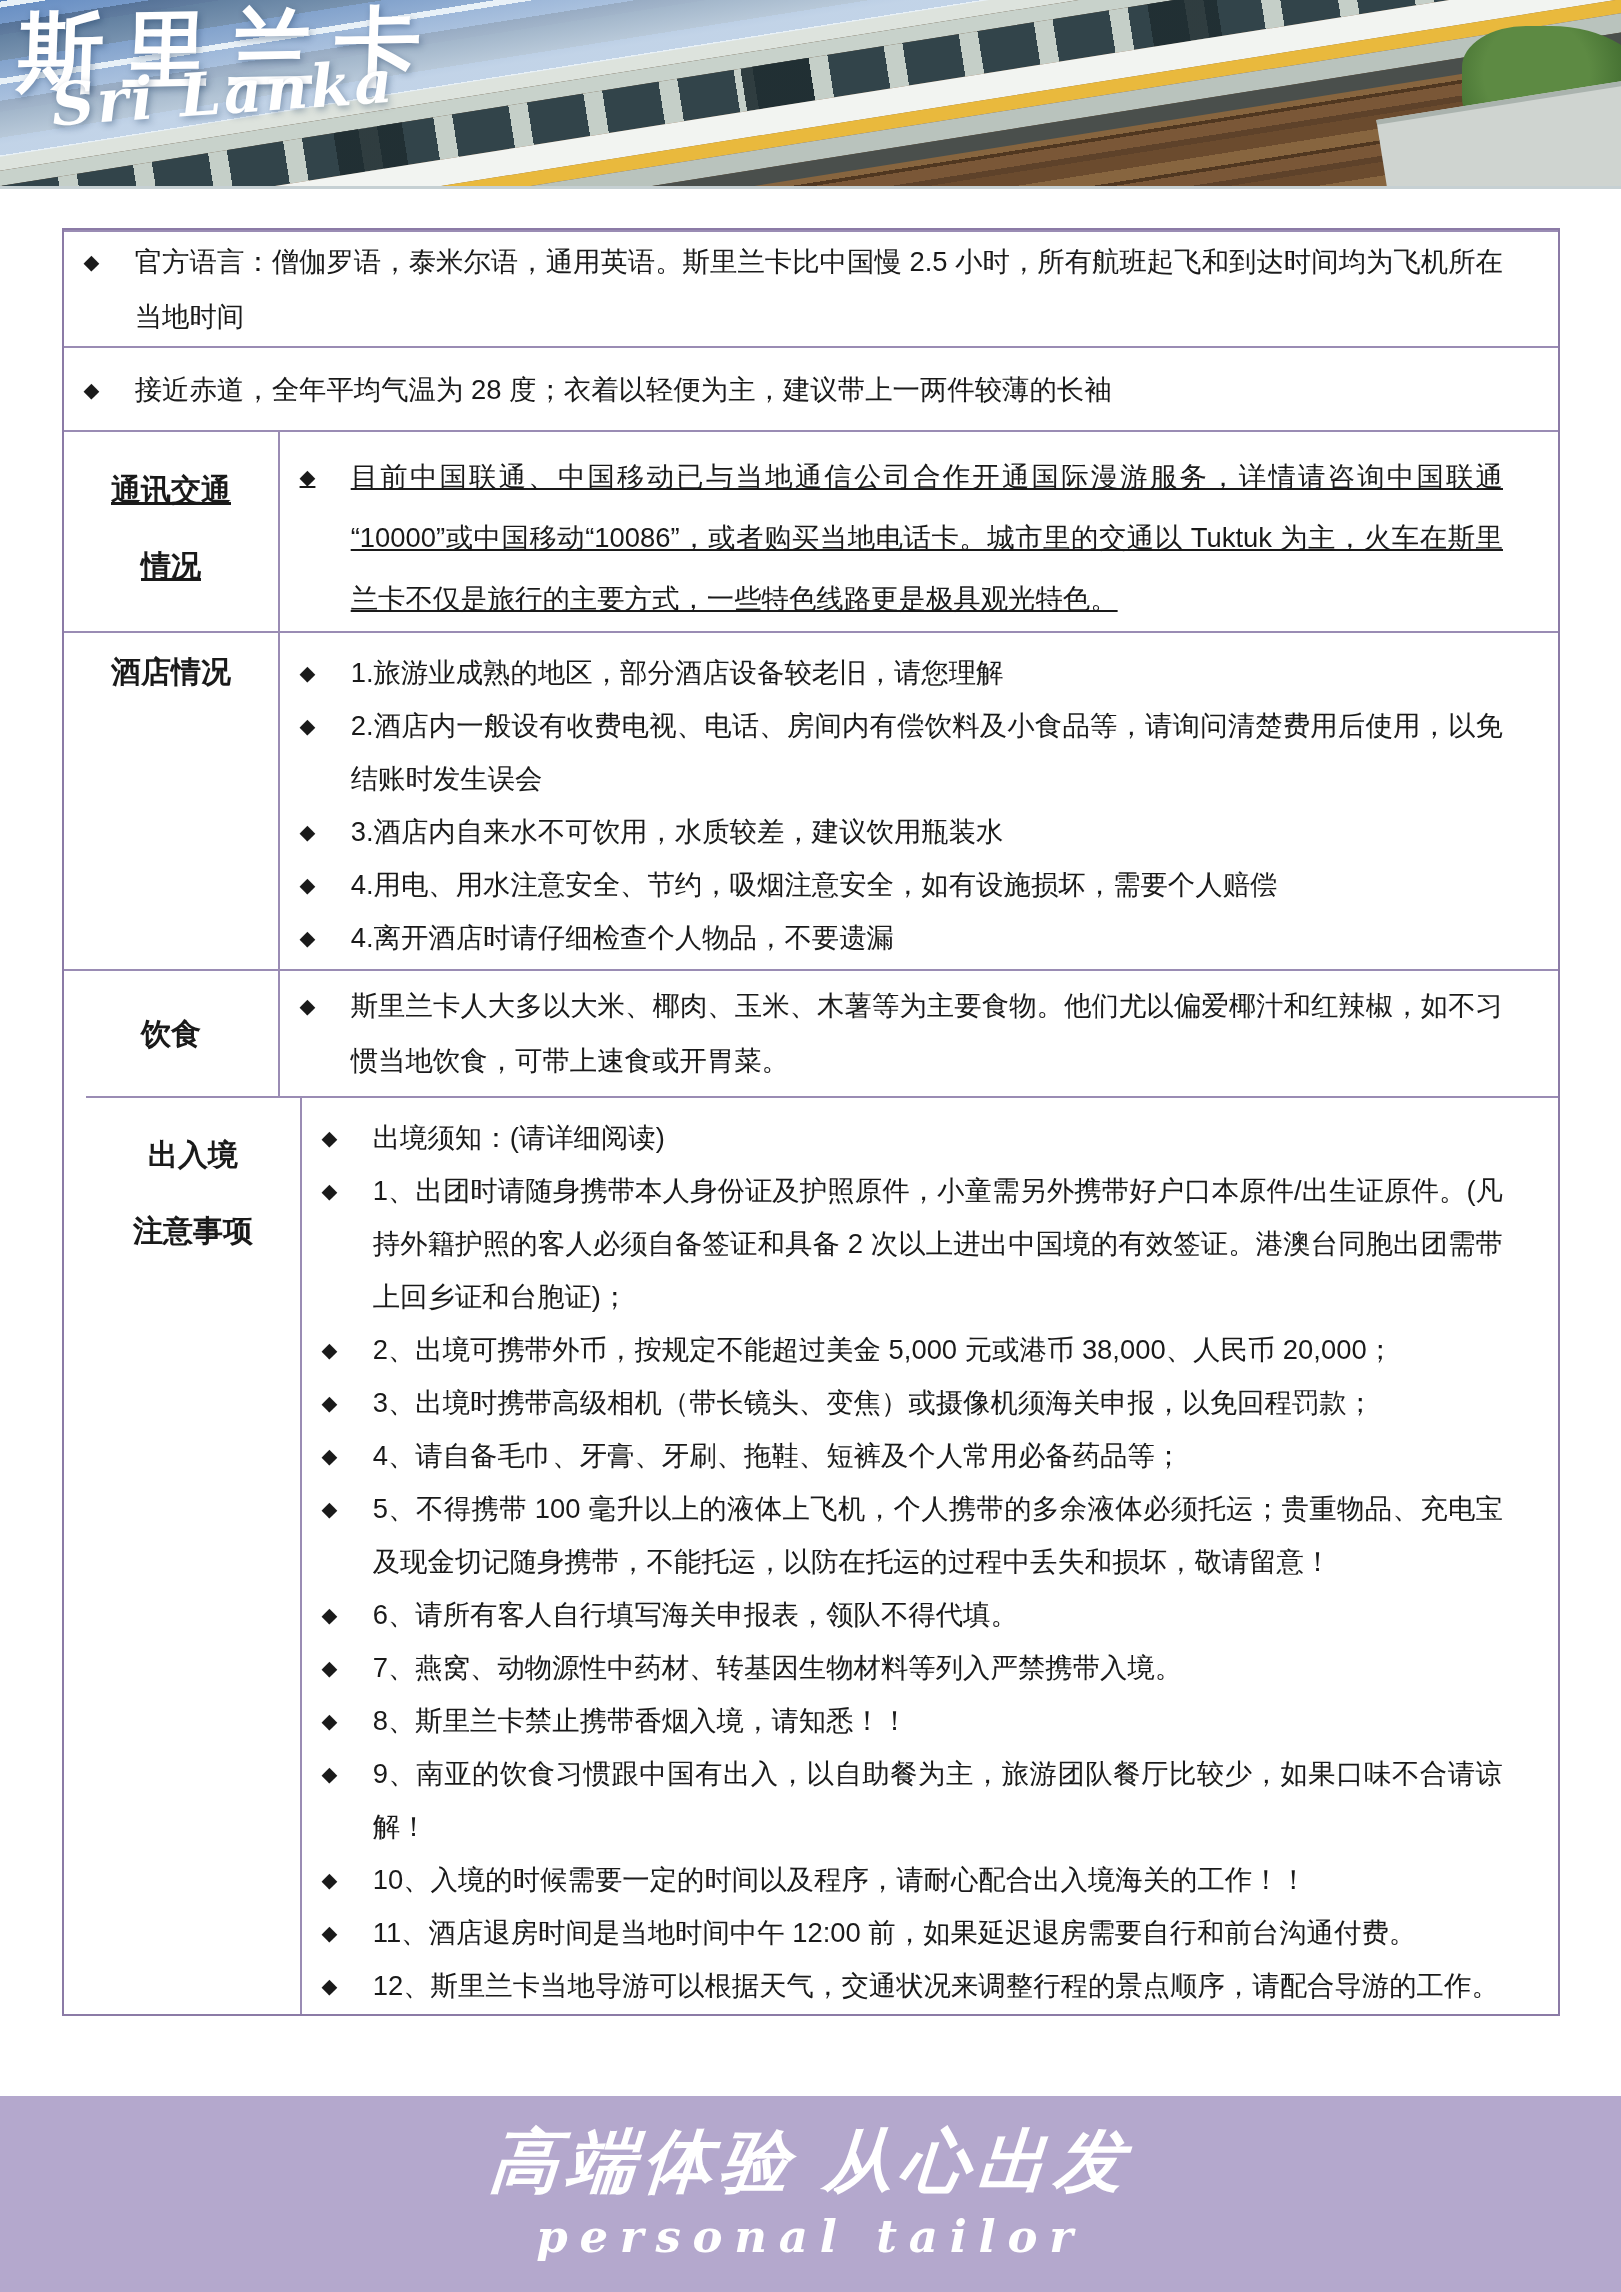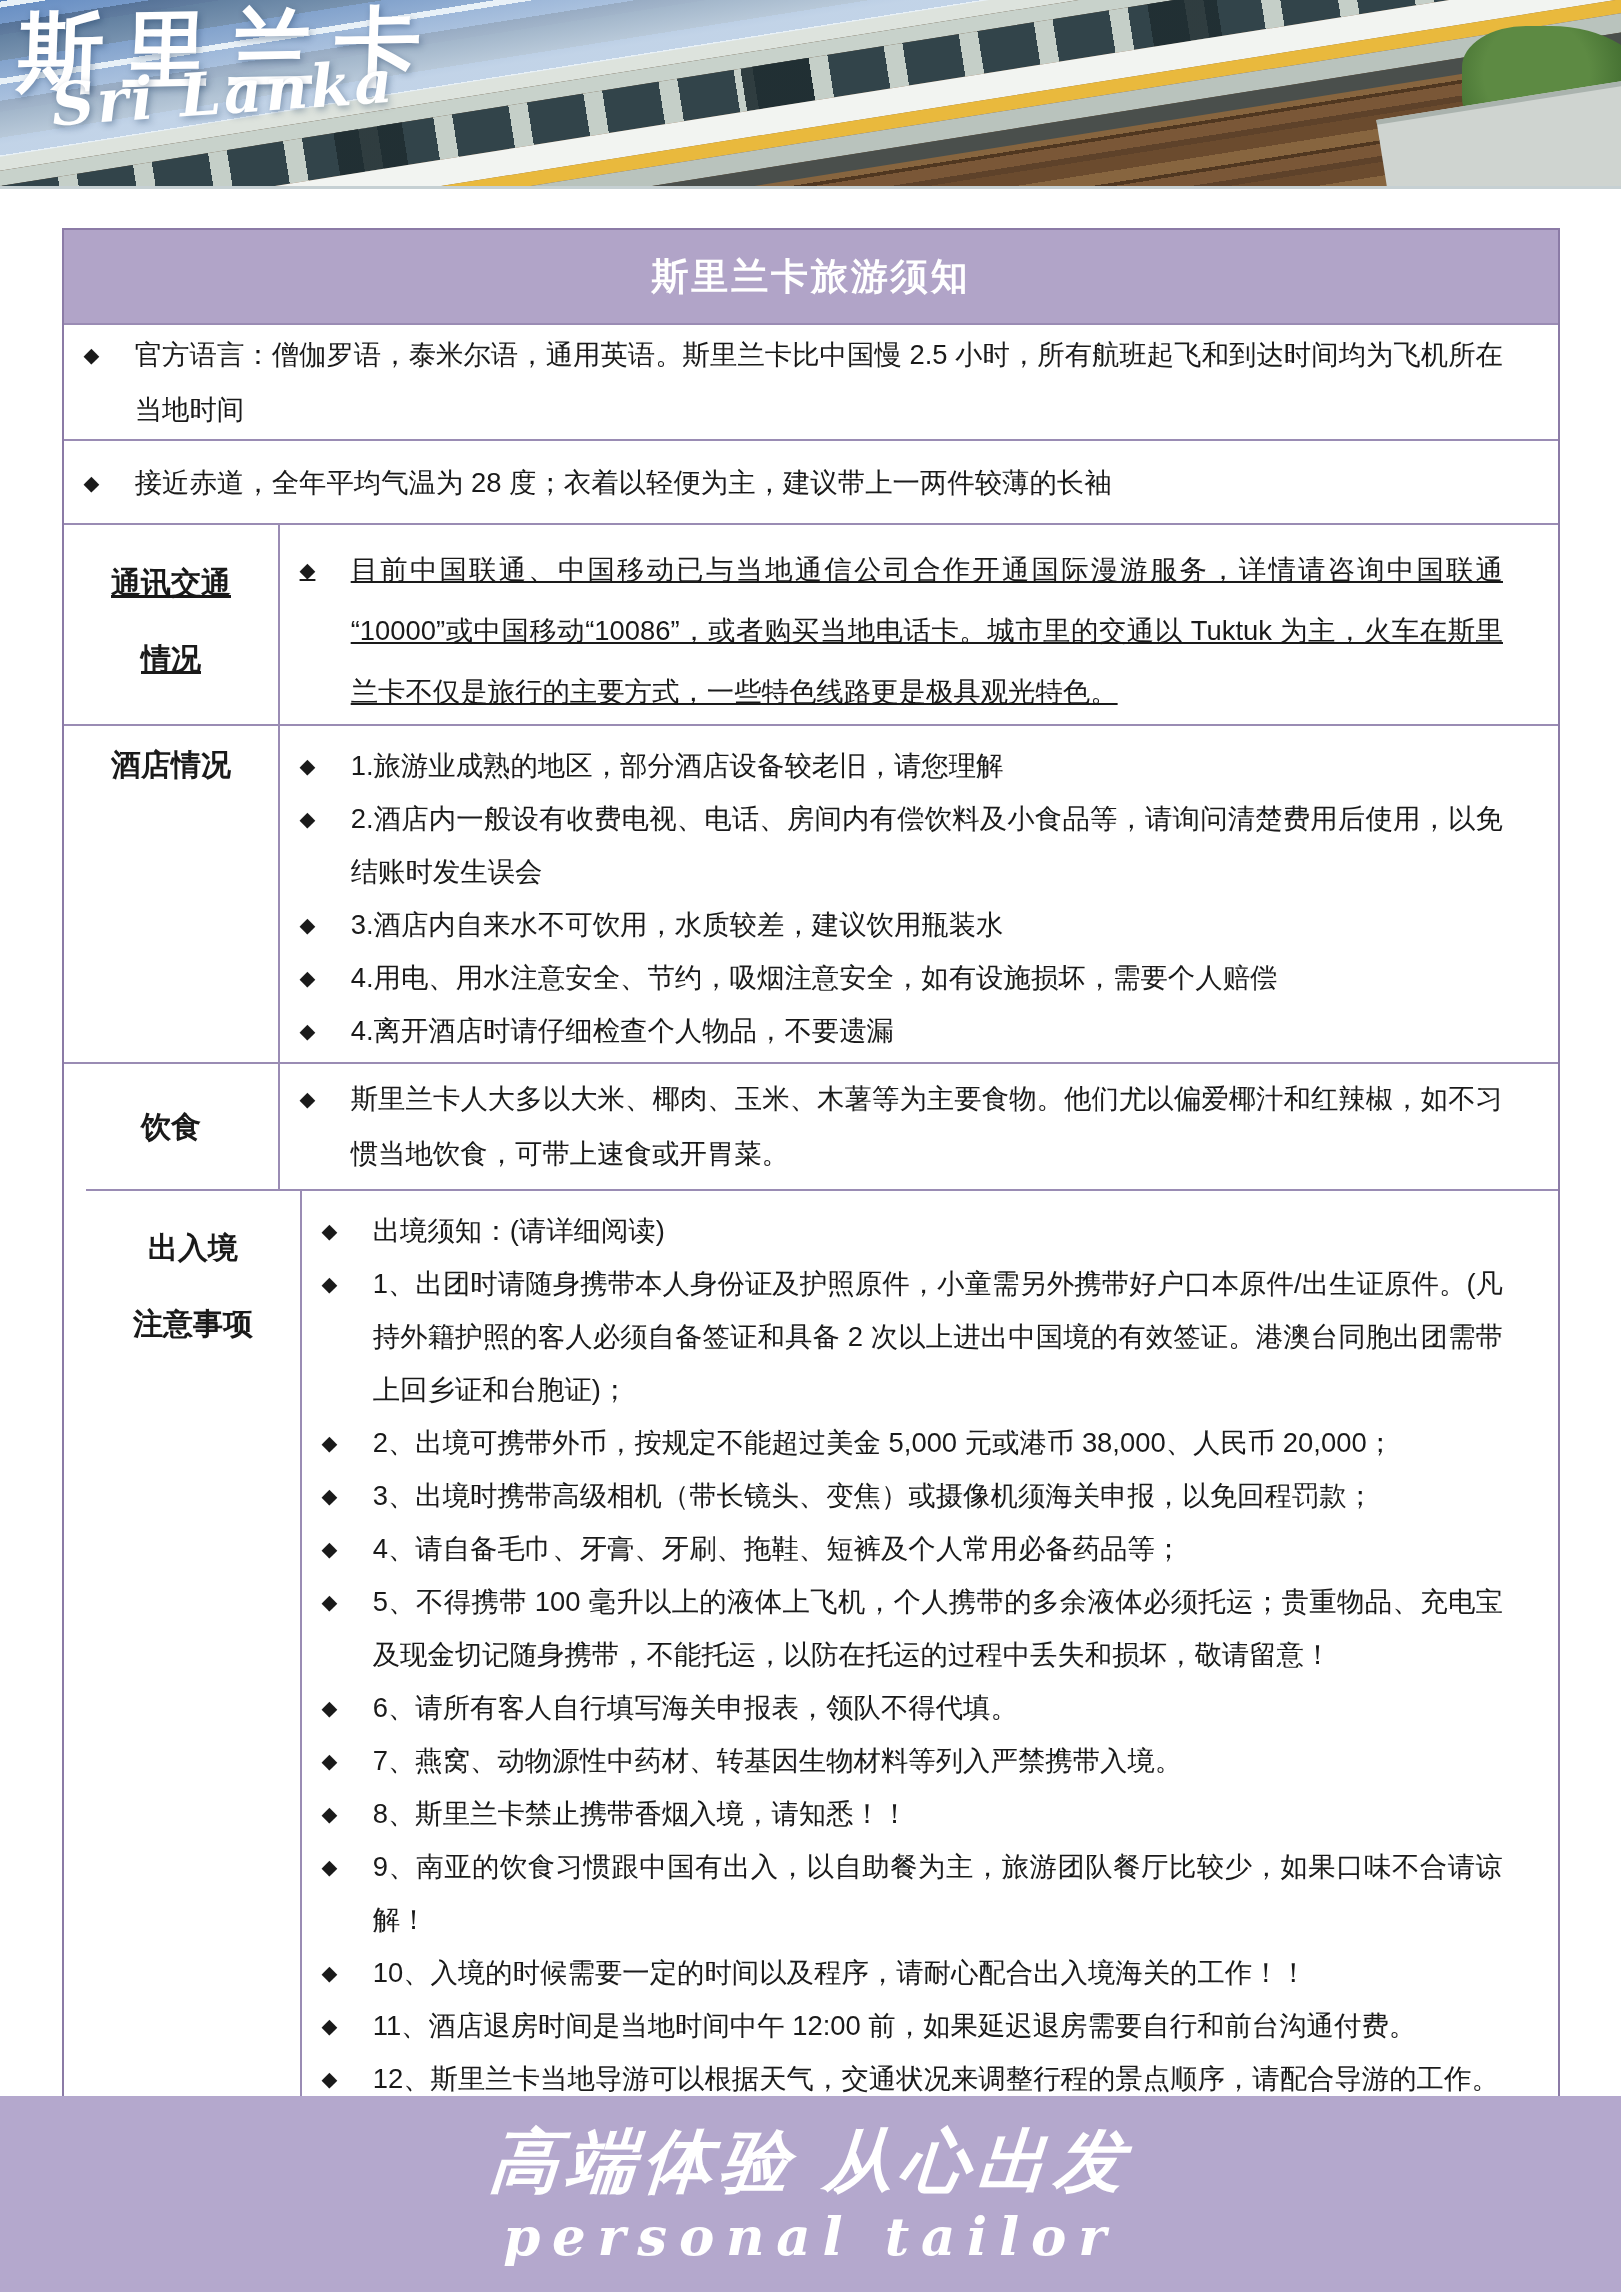--- a/index.html
+++ b/index.html
@@ -105,21 +105,21 @@
     position:absolute;left:0;bottom:0;width:1621px;height:197px;
     background:var(--footer-band);color:#ffffff;
     display:flex;flex-direction:column;align-items:center;justify-content:center;
   }
   .slogan-zh{
     font-size:69px;font-weight:900;font-style:italic;letter-spacing:7.8px;
     line-height:84px;transform:skewX(-4deg);
   }
   .slogan-en{
     font-family:"DejaVu Serif","Liberation Serif",serif;font-style:italic;
-    font-size:53px;font-weight:700;letter-spacing:11.8px;line-height:65px;
+    font-size:45px;font-weight:700;letter-spacing:11.8px;line-height:65px;
   }
 </style>
 </head>
 <body>
 
 <div class="page">
 
   <div class="hero">
     <div class="ocean"></div>
     <div class="train">
@@ -133,21 +133,20 @@
     </div>
     <div class="bush"></div>
     <div class="road"></div>
     <div class="logo">
       <div class="zh">斯里兰卡</div>
       <div class="en">Sri Lanka</div>
     </div>
   </div>
 
   <div class="notice-table">
-    <div class="title-row">斯里兰卡旅游须知</div>
     <div id="rows">
   <div class="row" style="min-height: 115px;">
     <div class="content-cell" style="line-height: 55px;">
   <div class="item">
     <span class="bullet">◆</span>
     <span class="itext">官方语言：僧伽罗语，泰米尔语，通用英语。斯里兰卡比中国慢 2.5 小时，所有航班起飞和到达时间均为飞机所在当地时间</span>
   </div>
 </div>
   </div>
 

